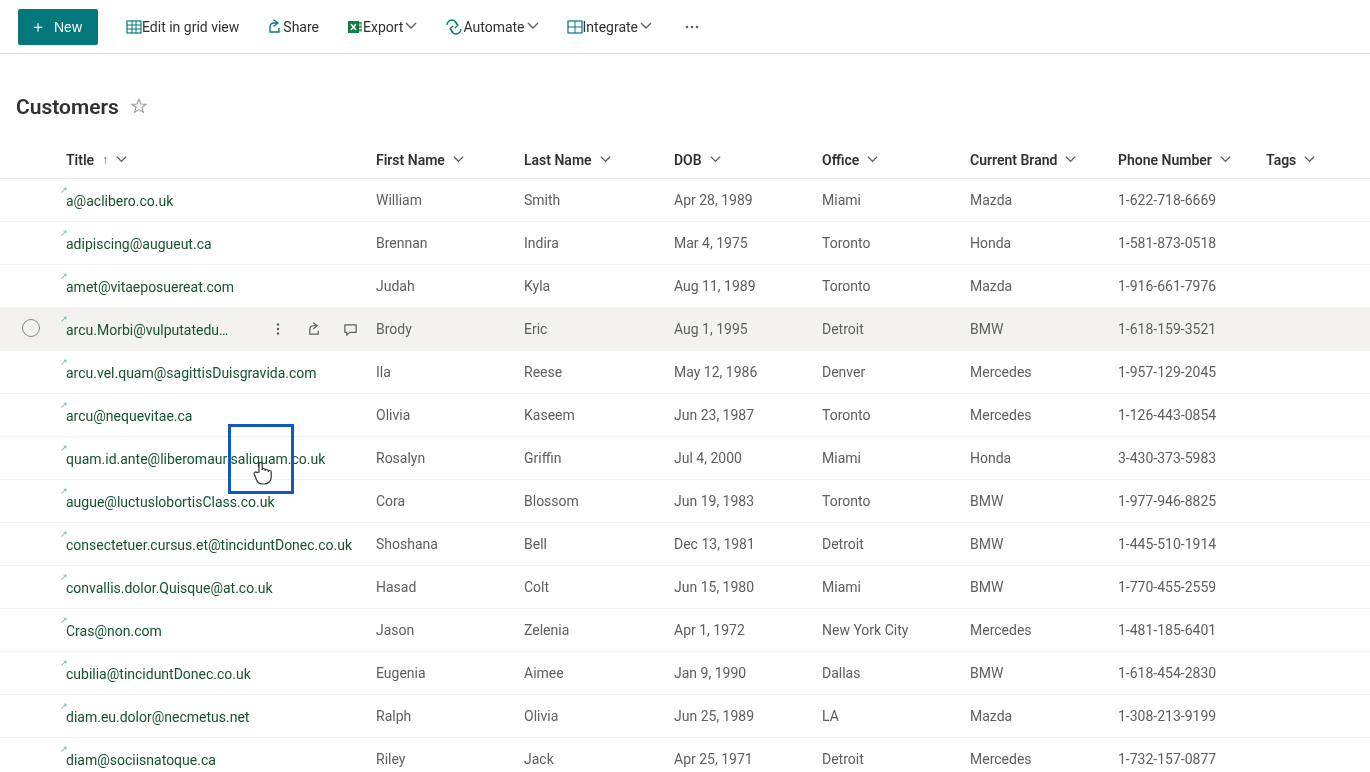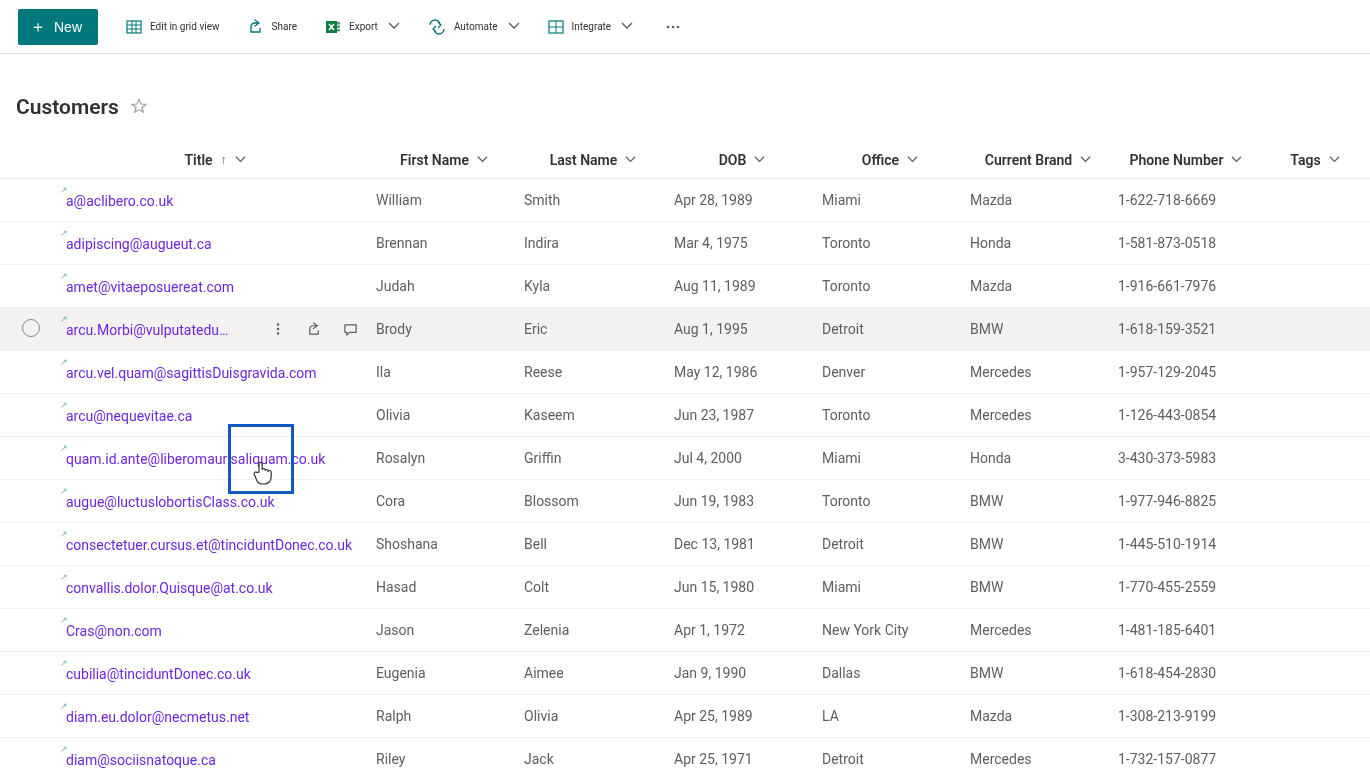--- a/index.html
+++ b/index.html
@@ -28,24 +28,24 @@
     height: 36px;
     padding: 0 16px 0 12px;
     font-size: 14px; font-weight: 400;
     border-radius: 2px;
     cursor: pointer;
     gap: 8px;
   }
   .btn-new .plus { font-size: 16px; line-height: 1; }
   .tb-item {
     display: inline-flex; align-items: center;
-    gap: 8px;
+    gap: 0;
     color: #323130;
     cursor: pointer;
-    font-size: 10px;
+    font-size: 14px;
     white-space: nowrap;
   }
   .tb-item svg { flex: none; }
   .chev { margin-left: 2px; }
   .chev svg { width: 12px; height: 12px; }
   .overflow-dots {
     display: inline-flex; align-items: center; justify-content: center;
     width: 24px; height: 24px; cursor: pointer;
   }
   
@@ -69,21 +69,21 @@
   col.c-sel   { width: 60px; }
   col.c-title { width: 310px; }
   col.c-fn    { width: 148px; }
   col.c-ln    { width: 150px; }
   col.c-dob   { width: 148px; }
   col.c-off   { width: 148px; }
   col.c-brand { width: 148px; }
   col.c-phone { width: 148px; }
   col.c-tags  { width: auto; }
   th {
-    text-align: center;
+    text-align: left;
     font-weight: 600;
     font-size: 14px;
     color: #323130;
     padding: 8px 6px 10px 6px;
     border-bottom: 1px solid #edebe9;
     white-space: nowrap;
   }
   th .hd { display: inline-flex; align-items: center; gap: 6px; }
   th .hd .chev svg { width: 11px; height: 11px; }
   th.sel, td.sel { padding-left: 22px; }
@@ -94,21 +94,21 @@
     height: 43px;
     border-bottom: 1px solid #f3f2f1;
     white-space: nowrap;
     overflow: hidden;
     text-overflow: ellipsis;
     vertical-align: middle;
   }
   td.title-cell { position: relative; color: #323130; padding-left: 6px; }
   .lnk-wrap { position: relative; display:inline-block; max-width: 100%; }
   .lnk {
-    color: #6d28d9;
+    color: #14532d;
     cursor: pointer;
     display: inline-block;
     max-width: 100%;
     overflow: hidden; text-overflow: ellipsis;
     vertical-align: middle;
   }
   .link-arrow {
     position: absolute;
     left: -6px; top: -6px;
     font-size: 9px;
@@ -483,21 +483,21 @@
           <td>Dallas</td>
           <td>BMW</td>
           <td>1-618-454-2830</td>
           <td></td>
         </tr>
         <tr class="row">
           <td class="sel"><span class="sel-circle"></span></td>
           <td class="title-cell"><span class="lnk-wrap"><span class="link-arrow">↗</span><span class="lnk">diam.eu.dolor@necmetus.net</span></span></td>
           <td>Ralph</td>
           <td>Olivia</td>
-          <td>Apr 25, 1989</td>
+          <td>Jun 25, 1989</td>
           <td>LA</td>
           <td>Mazda</td>
           <td>1-308-213-9199</td>
           <td></td>
         </tr>
         <tr class="row">
           <td class="sel"><span class="sel-circle"></span></td>
           <td class="title-cell"><span class="lnk-wrap"><span class="link-arrow">↗</span><span class="lnk">diam@sociisnatoque.ca</span></span></td>
           <td>Riley</td>
           <td>Jack</td>

